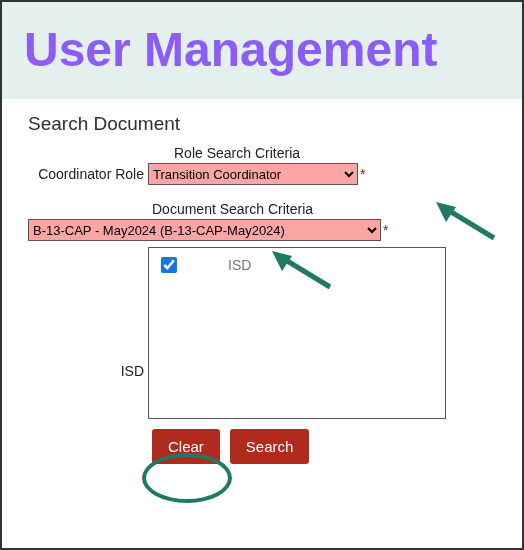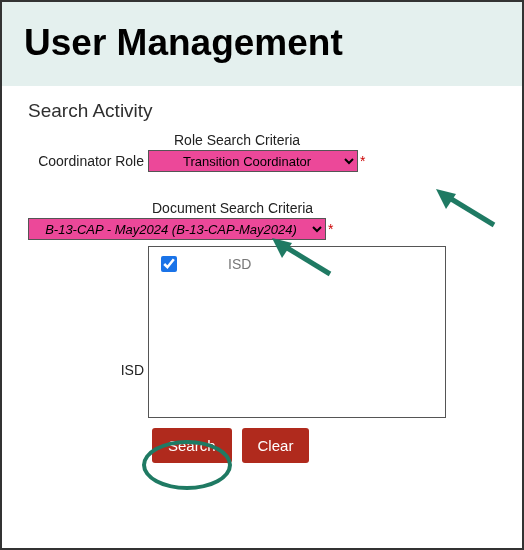--- a/index.html
+++ b/index.html
@@ -16,23 +16,23 @@
     width: 524px;
     height: 550px;
     position: relative;
   }
   .header {
     background: #e4f0ee;
     padding: 20px 22px 22px 22px;
   }
   .header h1 {
     margin: 0;
-    font-size: 37px;
+    font-size: 48px;
     font-weight: 700;
-    color: #000000;
+    color: #8b5cf6;
   }
   .content {
     padding: 14px 26px 18px 26px;
     position: relative;
   }
   .section-title {
     font-size: 19px;
     color: #2f2f2f;
     margin: 0 0 10px 0;
   }
@@ -51,28 +51,27 @@
     font-size: 14px;
     color: #222;
     text-align: right;
   }
   .lbl.org { width: 120px; padding-right: 4px; }
   .lbl.act { width: 120px; padding-right: 4px; }
   .lbl.isd { width: 120px; padding-right: 4px; align-self: center; }
   select {
     font-size: 13px;
     border: 1px solid #555;
-    background: #ec4899;
+    background: #fca5a5;
     height: 22px;
-    text-align: center;
   }
   select.role { width: 210px; }
-  select.doc { width: 298px; font-style: italic; }
+  select.doc { width: 353px; }
   .star { color: #c00; font-size: 14px; margin-left: 2px; }
-  .group { margin-top: 28px; }
+  .group { margin-top: 16px; }
   .sub-wrap { margin-left: 124px; }
   .sub-wrap.rolewrap { margin-left: 146px; }
   .listbox {
     border: 1px solid #555;
     width: 298px;
     height: 172px;
     padding: 6px 8px;
     background: #fff;
   }
   .list-item {
@@ -125,21 +124,21 @@
 <body>
 
 <div class="frame">
 
   <div class="header">
     <h1>User Management</h1>
   </div>
 
   <div class="content">
 
-    <div class="section-title">Search Activity</div>
+    <div class="section-title">Search Document</div>
 
     <div class="sub-wrap rolewrap">
       <div class="sub-title">Role Search Criteria</div>
     </div>
     <div class="row">
       <div class="lbl org">Coordinator Role</div>
       <select class="role">
         <option>Transition Coordinator</option>
       </select>
       <span class="star">*</span>
@@ -160,22 +159,22 @@
         <div class="lbl isd" style="margin-top:76px">ISD</div>
         <div class="listbox">
           <div class="list-item">
             <input type="checkbox" checked="" style="">
             <span>ISD</span>
           </div>
         </div>
       </div>
 
       <div class="btn-row">
+        <button class="btn">Clear</button>
         <button class="btn">Search</button>
-        <button class="btn">Clear</button>
       </div>
     </div>
 
     <div class="arrow" style="left:432px; top:103px;">
       <svg width="64" height="40" viewBox="0 0 64 40">
         <line x1="60" y1="36" x2="14" y2="8" stroke="#1f7a63" stroke-width="5"></line>
         <polygon points="2,0 22,5 12,20" fill="#1f7a63"></polygon>
       </svg>
     </div>
     <div class="arrow" style="left:268px; top:152px;">

